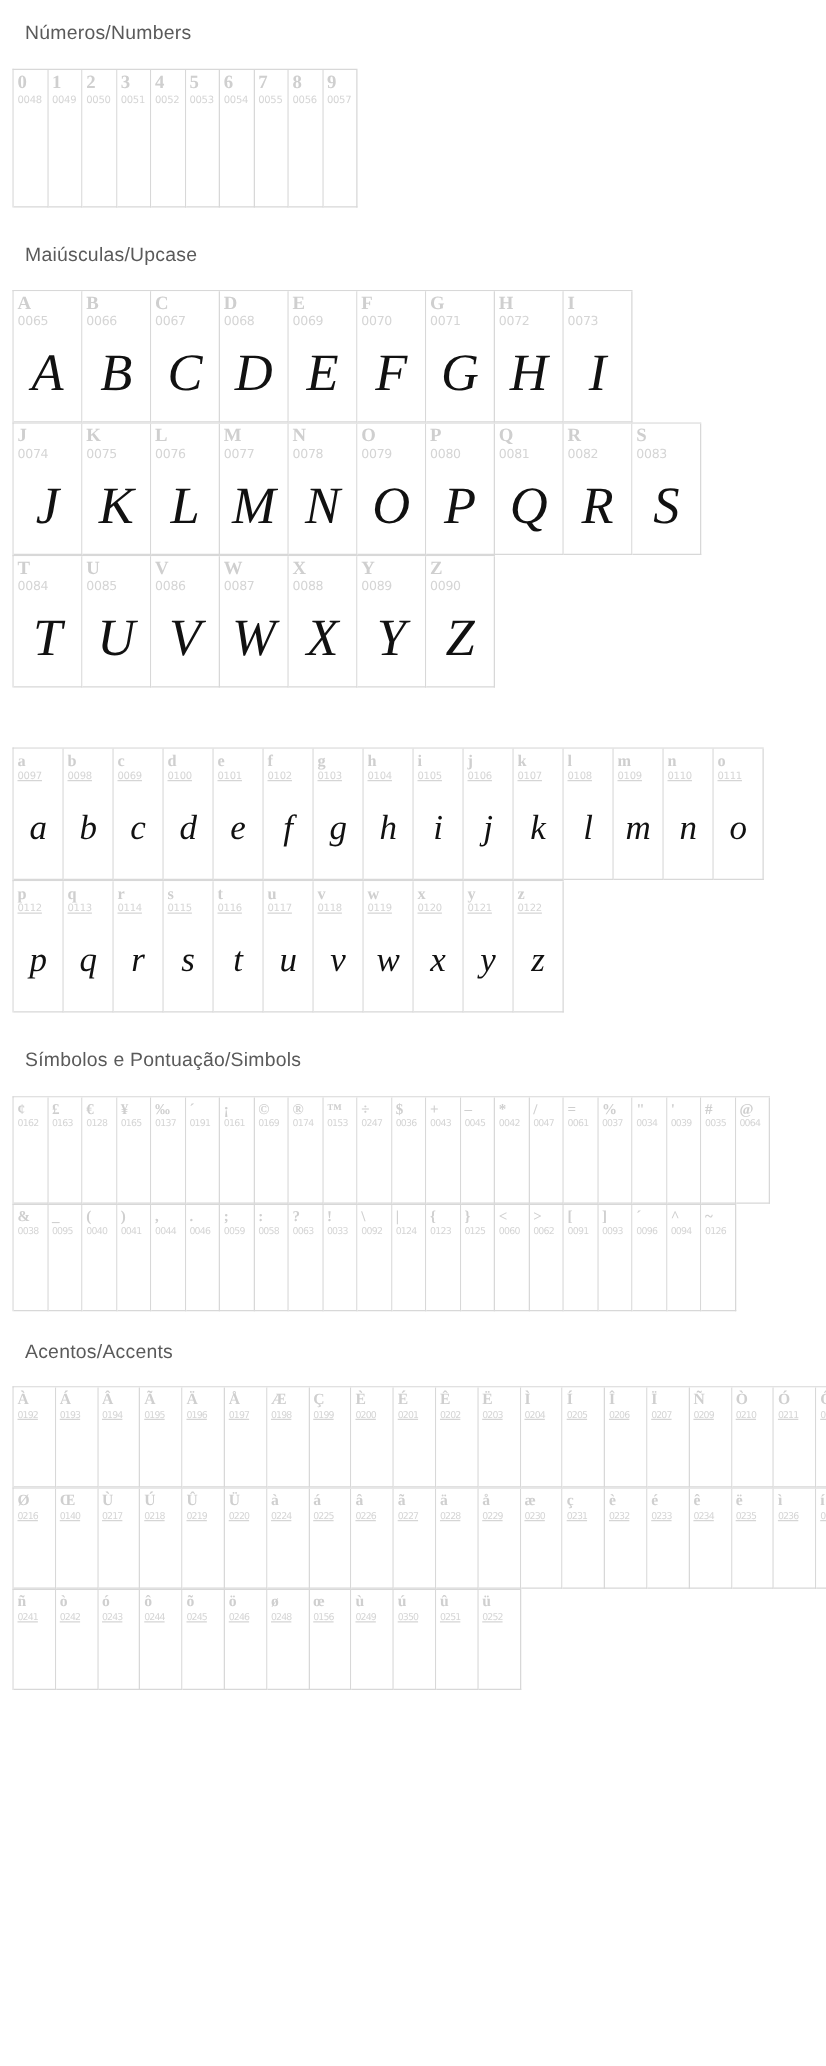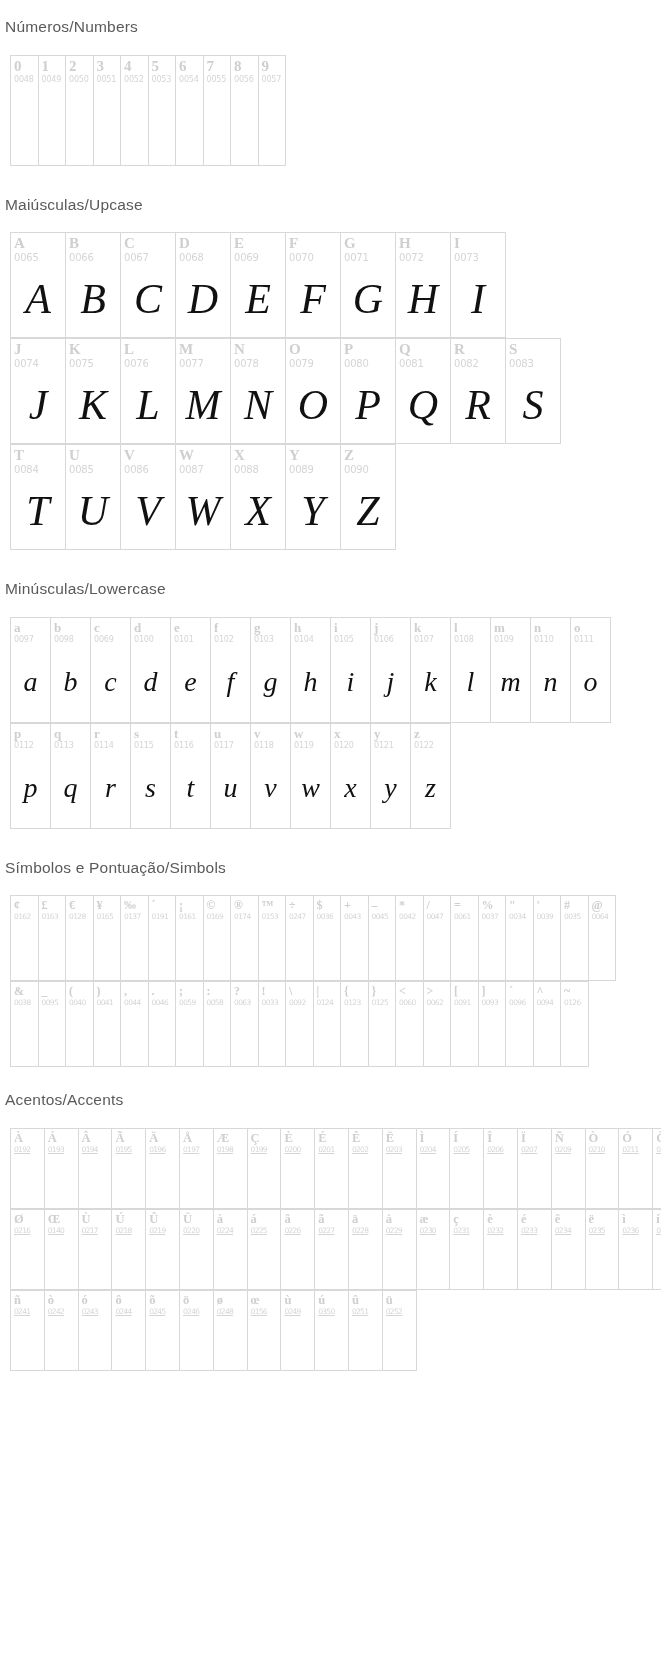--- a/index.html
+++ b/index.html
@@ -11,21 +11,21 @@
     -webkit-font-smoothing:antialiased;
   }
   .page{width:661px;box-sizing:border-box;padding:0 0 20px 0;position:relative;}
 
   .section{margin:0;}
   .section-title{
     font-size:15.5px;
     font-weight:400;
     color:#5a5a5a;
     letter-spacing:.2px;
-    padding:0 0 0 5px;
+    padding:0 0 0 20px;
     margin:0;
     line-height:1.2;
   }
 
   
   .grid{
     display:flex;
     flex-wrap:wrap;
     margin:0 0 0 10px;
     align-items:flex-start;
@@ -81,21 +81,21 @@
 
   
   .s-upper .cell{width:55px;height:105px;}
   .s-upper .lbl{font-size:15px;}
   .s-upper .code{font-size:10px;}
   .s-upper .glyph{top:42px;font-size:42px;}
 
   
   .s-lower .cell{width:40px;height:105px;}
   .s-lower .lbl{font-size:13px;}
-  .s-lower .code{font-size:8px;}
+  .s-lower .code{font-size:8px;text-decoration:underline;}
   .s-lower .glyph{top:48px;font-size:28px;}
 
   
   .s-symbols .cell{width:27.5px;height:85px;}
   .s-symbols .lbl{font-size:12px;}
   .s-symbols .code{font-size:7.5px;letter-spacing:-.6px;}
 
   
   .s-accents .cell{width:33.8px;height:80px;}
   .s-accents .lbl{font-size:12.5px;}
@@ -302,21 +302,20 @@
             <span class="code">0090</span>
             <span class="glyph">Z</span>
           </div>
         </div>
       </div>
   </div>
 
   <div class="sp-1"></div>
 
   <div class="section">
-    <div class="section-title">Minúsculas/Lowercase</div>
     <div class="sp-2"></div>
     <div class="grid s-lower">
         <div class="row">
           <div class="cell">
             <span class="lbl">a</span>
             <span class="code">0097</span>
             <span class="glyph">a</span>
           </div>
           <div class="cell">
             <span class="lbl">b</span>

